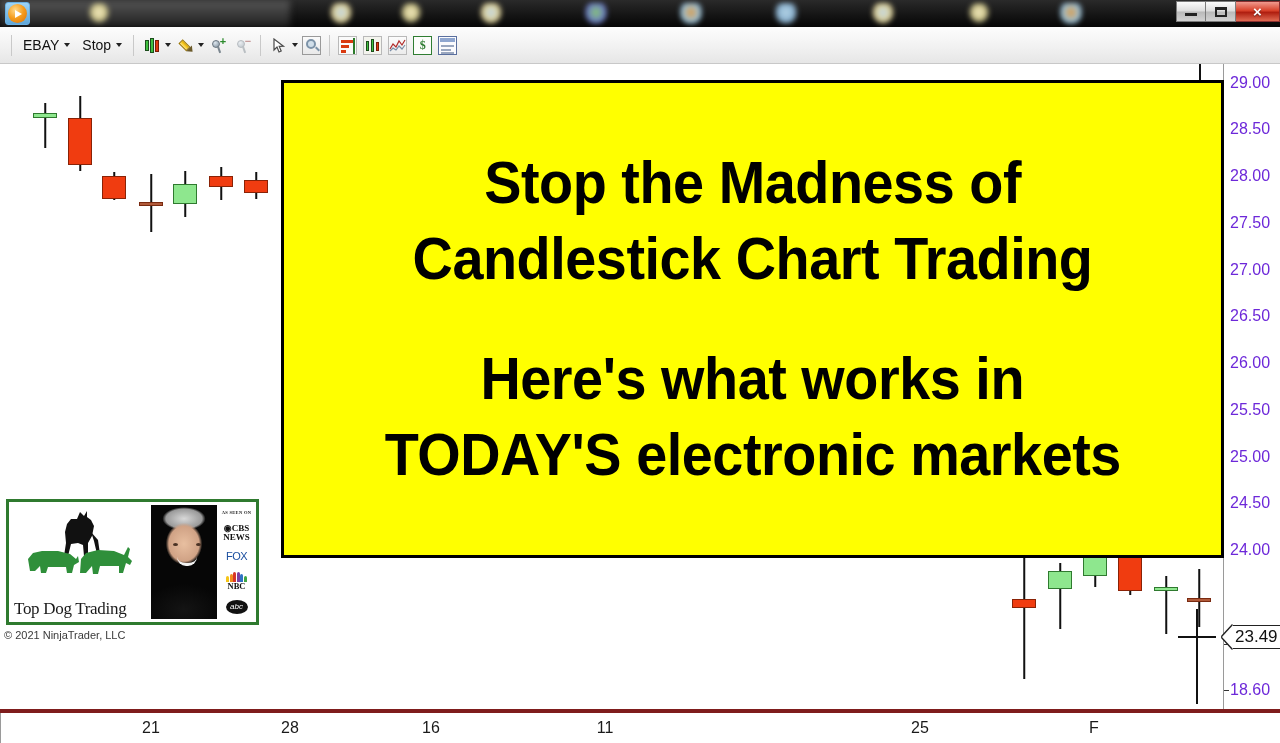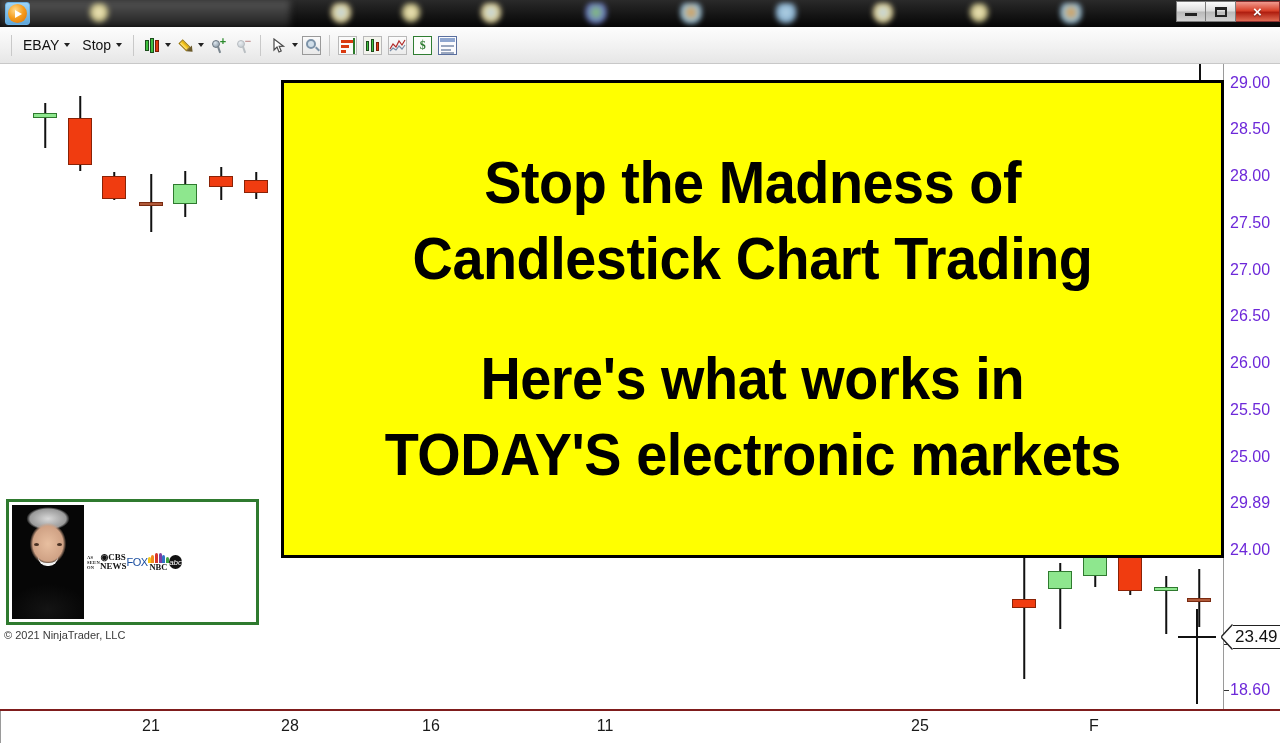--- a/index.html
+++ b/index.html
@@ -168,21 +168,21 @@
     background: #ffffff;
   }
   .ytick {
     position: absolute; left: 6px; font-size: 16px; color: #6d28d9;
     transform: translateY(-50%); white-space: nowrap;
   }
   .ytick-mark { position: absolute; left: 0; width: 5px; height: 1px; background: #333; }
 
   .axis-x {
     position: absolute; left: 0; top: 645px; width: 1280px; height: 34px;
-    background: #ffffff; border-top: 2px solid #7f1d1d;
+    background: #ffffff; border-top: 4px solid #7f1d1d;
   }
   .xtick {
     position: absolute; top: 6px; font-size: 16px; color: #1a1a1a;
     transform: translateX(-50%); white-space: nowrap;
   }
   .x-left-edge { position: absolute; left: 0; top: 0; width: 1px; height: 34px; background: #9a9a9a; }
 
   
   .candle { position: absolute; }
   .wick { position: absolute; width: 1.5px; background: #111; left: 50%; transform: translateX(-50%); }
@@ -251,21 +251,21 @@
       radial-gradient(ellipse 30px 16px at 50% 12%, #d8d8d8 0%, #9a9a9a 60%, rgba(0,0,0,0) 72%),
       radial-gradient(ellipse 40px 26px at 50% 92%, #141414 0%, #0a0a0a 70%, #060606 100%),
       #111;
     position: relative; overflow: hidden;
   }
   .hs-eye { position: absolute; width: 5px; height: 3px; background: #4a3224; border-radius: 50%; top: 38px; }
   .hs-smile { position: absolute; left: 26px; top: 52px; width: 20px; height: 9px;
     border-bottom: 3px solid #f2f2f2; border-radius: 0 0 14px 14px; }
 
   .media-col {
-    width: 36px; height: 100%; display: flex; flex-direction: row;
+    width: 36px; height: 100%; display: flex; flex-direction: column;
     align-items: center; justify-content: space-around; padding: 1px 0;
   }
   .m-asseen { font-size: 4.5px; font-weight: bold; letter-spacing: .3px; color: #111; font-family: "Liberation Serif", serif; }
   .m-cbs { font-family: "Liberation Serif", serif; font-size: 9px; font-weight: bold; color: #111; line-height: .95; text-align: center; }
   .m-fox { font-family: "Liberation Sans", sans-serif; font-size: 11px; font-weight: normal; color: #1b4fa0; letter-spacing: -0.5px; }
   .m-nbc-wrap { display: flex; flex-direction: column; align-items: center; line-height: 1; }
   .m-peacock { display: flex; height: 11px; align-items: flex-end; }
   .m-peacock i { width: 3px; border-radius: 2px 2px 0 0; margin: 0 .3px; }
   .m-nbc { font-family: "Liberation Serif", serif; font-size: 8.5px; font-weight: bold; color: #111; }
   .m-abc { width: 22px; height: 14px; border-radius: 50%; background: #111; color: #fff;
@@ -492,21 +492,21 @@
 
     <div class="ytick" style="top: 18.6957px;">29.00</div>
         <div class="ytick" style="top: 65.4348px;">28.50</div>
         <div class="ytick" style="top: 112.174px;">28.00</div>
         <div class="ytick" style="top: 158.913px;">27.50</div>
         <div class="ytick" style="top: 205.652px;">27.00</div>
         <div class="ytick" style="top: 252.391px;">26.50</div>
         <div class="ytick" style="top: 299.13px;">26.00</div>
         <div class="ytick" style="top: 345.87px;">25.50</div>
         <div class="ytick" style="top: 392.609px;">25.00</div>
-        <div class="ytick" style="top: 439.348px;">29.89</div>
+        <div class="ytick" style="top: 439.348px;">24.50</div>
         <div class="ytick" style="top: 486.087px;">24.00</div>
         <div class="ytick" style="top: 579.565px;">23.00</div>
         <div class="ytick-mark" style="top: 579.565px;"></div>
         <div class="ytick" style="top: 626.304px;">18.60</div>
         <div class="ytick-mark" style="top: 626.304px;"></div>
       </div>
 
     <div class="axis-x" id="axis-x">
       <div class="x-left-edge"></div>
 
@@ -528,20 +528,38 @@
 
   <div class="banner">
     <div class="banner-line">Stop the Madness of</div>
     <div class="banner-line">Candlestick Chart Trading</div>
     <div class="banner-gap"></div>
     <div class="banner-line">Here's what works in</div>
     <div class="banner-line">TODAY'S electronic markets</div>
   </div>
 
   <div class="logo-box">
+    <div class="logo-left">
+      <div class="logo-art">
+        <svg class="dog" width="62" height="52" viewBox="0 0 62 52">
+          <path d="M30 2 L27 9 L21 9 L17 14 L15 22 L16 33 L14 46 L18 46 L21 34 L28 33
+                   L33 35 L34 46 L38 46 L38 33 L42 26 L44 16 L41 10 L37 7 L37 1 L34 6 Z" fill="#111111"></path>
+          <path d="M41 22 L48 30 L50 44 L47 44 L44 31 Z" fill="#111111"></path>
+        </svg>
+        <svg class="bear" width="60" height="33" viewBox="0 0 60 33">
+          <path d="M8 26 L6 14 L11 8 L20 6 L36 6 L48 9 L54 14 L56 11 L57 17 L52 20
+                   L50 28 L45 28 L44 22 L26 22 L24 28 L19 28 L18 21 L13 26 Z" fill="#2f8f3a"></path>
+        </svg>
+        <svg class="bull" width="62" height="36" viewBox="0 0 62 36">
+          <path d="M6 30 L7 16 L12 10 L24 7 L40 8 L50 12 L54 4 L56 6 L54 14 L58 18
+                   L56 22 L52 20 L49 30 L45 30 L45 23 L26 23 L24 31 L19 31 L18 23 L12 30 Z" fill="#2f8f3a"></path>
+        </svg>
+      </div>
+      <div class="logo-word">Top Dog Trading</div>
+    </div>
 
     <div class="headshot">
       <span class="hs-eye" style="left:22px"></span>
       <span class="hs-eye" style="left:45px"></span>
       <span class="hs-smile"></span>
     </div>
 
     <div class="media-col">
       <div class="m-asseen">AS SEEN ON</div>
       <div class="m-cbs">◉CBS<br>NEWS</div>

